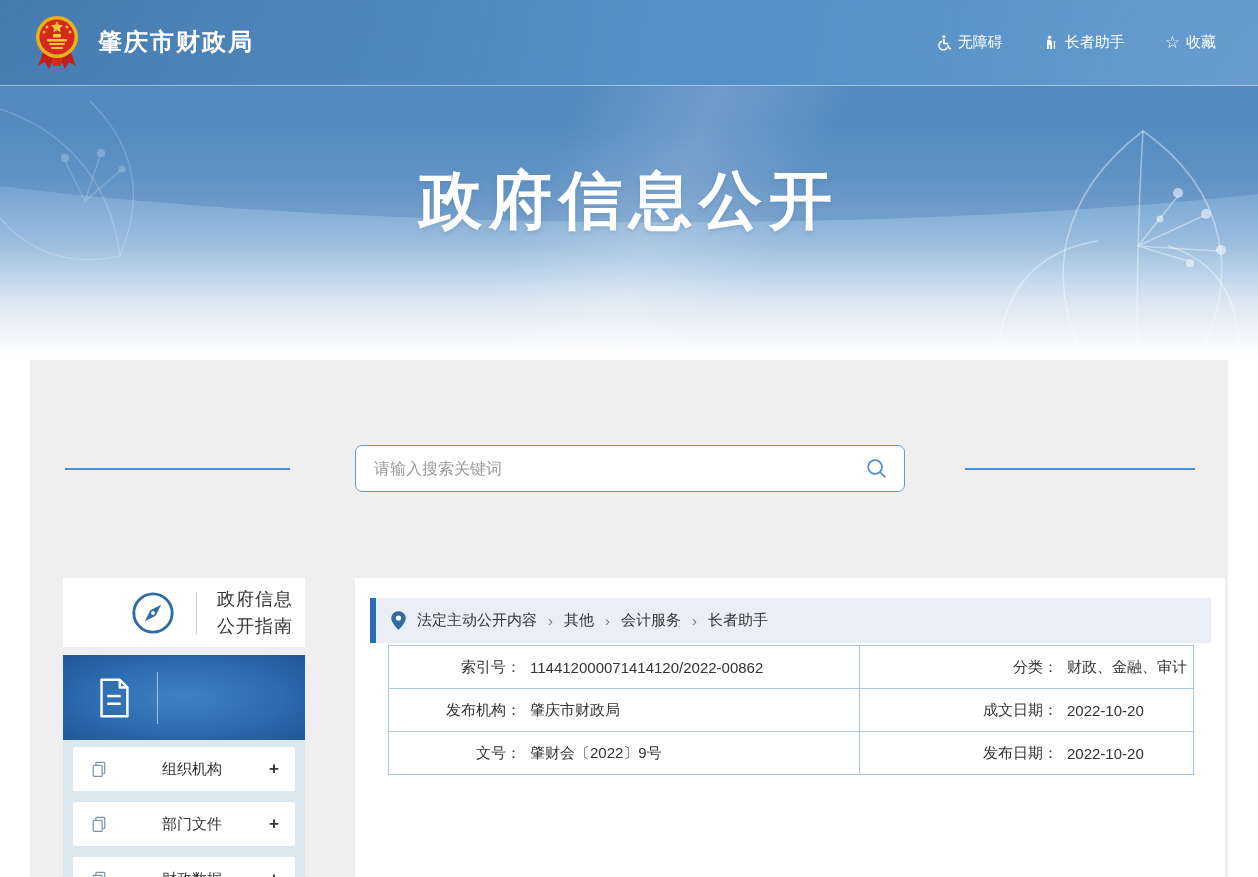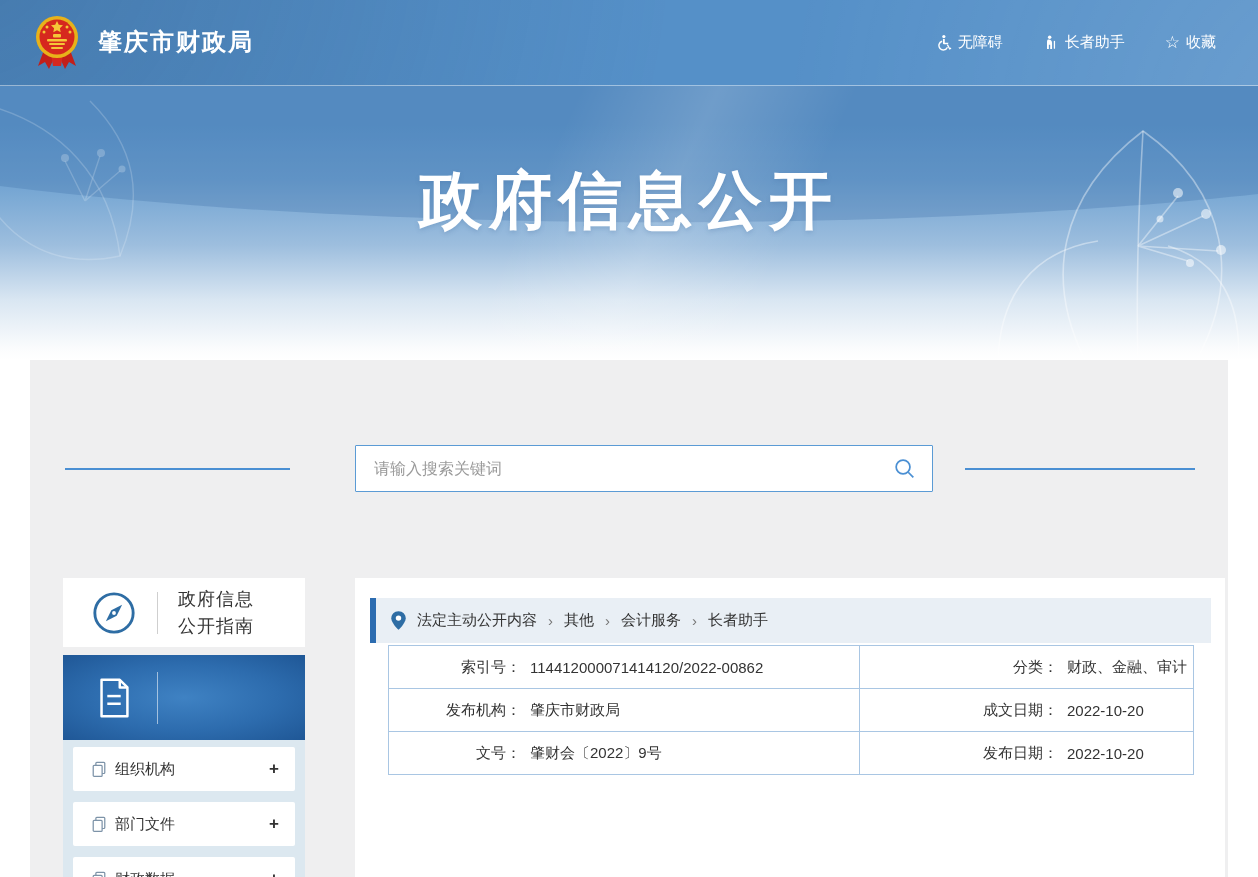--- a/index.html
+++ b/index.html
@@ -45,49 +45,49 @@
   .panel{
     position:absolute;left:30px;top:360px;width:1198px;height:517px;
     background:#efeff0;
   }
   
   .search-line{position:absolute;top:108px;height:0;border-top:2px solid #4a8fd3;}
   .search-line.left{left:35px;width:225px;}
   .search-line.right{left:935px;width:230px;}
   .search-box{
     position:absolute;left:325px;top:85px;width:548px;height:45px;
-    background:#fff;border:1px solid #5b9bd5;border-radius:1px;padding-left:28px;
+    background:#fff;border:1px solid #5b9bd5;border-radius:7px;
   }
   .search-box input{
     position:absolute;left:0;top:0;width:100%;height:100%;box-sizing:border-box;
     border:none;outline:none;background:transparent;
     padding:0 52px 0 18px;font-size:16px;color:#555;
     font-family:"Liberation Sans","DejaVu Sans",sans-serif;
   }
   .search-box input::placeholder{color:#9a9a9a;}
   .search-ico{position:absolute;right:16px;top:11px;cursor:pointer;}
   
   .sidebar{position:absolute;left:33px;top:218px;width:242px;}
   .side-guide{
-    height:69px;background:#fff;display:flex;align-items:center;cursor:pointer;
+    height:69px;background:#fff;display:flex;align-items:center;cursor:pointer;padding-left:39px;
   }
   .side-guide .g-ico{margin-left:28px;width:46px;height:46px;flex:none;}
   .side-guide .v-div{width:1px;height:42px;background:#cfcfcf;margin:0 20px;}
   .side-guide .g-text{font-size:18px;color:#333;line-height:27px;letter-spacing:1px;}
   .side-active{
     margin-top:8px;height:85px;display:flex;align-items:center;cursor:pointer;
     background:radial-gradient(ellipse at 50% 50%, #3f82c3 0%, #2d6cae 55%, #1f5796 100%);
   }
   .side-active .a-ico{margin-left:28px;width:46px;height:46px;flex:none;}
   .side-active .v-div{width:1px;height:52px;background:rgba(255,255,255,0.55);margin:0 20px;}
   .side-active .a-text{font-size:20px;font-weight:bold;color:#fff;line-height:29px;letter-spacing:2px;}
   .submenu{background:#dce8f0;padding:7px 10px 10px 10px;height:400px;box-sizing:border-box;}
   .sub-item{
     height:44px;background:#fff;border-radius:2px;margin-bottom:11px;
-    display:flex;align-items:center;padding:0 16px 0 18px;cursor:pointer;
+    display:flex;align-items:center;padding:0 16px 0 18px;cursor:pointer;text-align:center;
   }
   .sub-item .doc-ico{flex:none;display:flex;}
   .sub-label{margin-left:8px;font-size:15px;color:#333;flex:1;}
   .plus{font-size:17px;color:#333;font-weight:bold;}
   
   .main-card{position:absolute;left:325px;top:218px;width:870px;height:600px;background:#fff;}
   .crumb-bar{
     position:absolute;left:15px;top:20px;width:841px;height:45px;
     background:#e9eff5;display:flex;align-items:center;
   }

